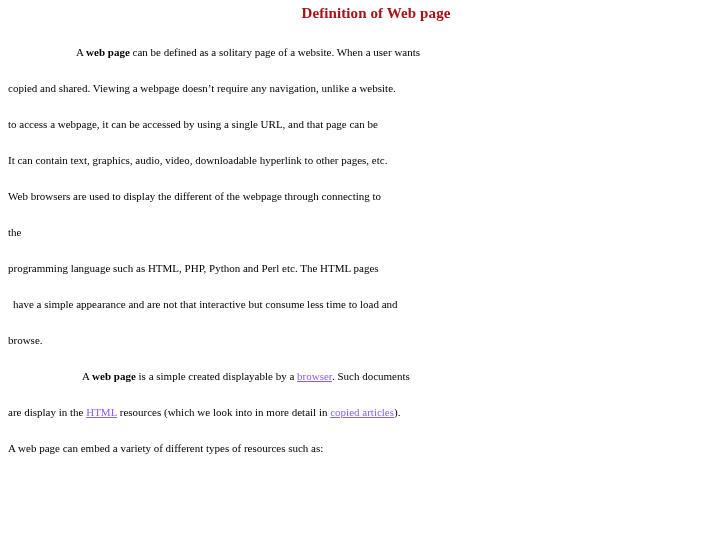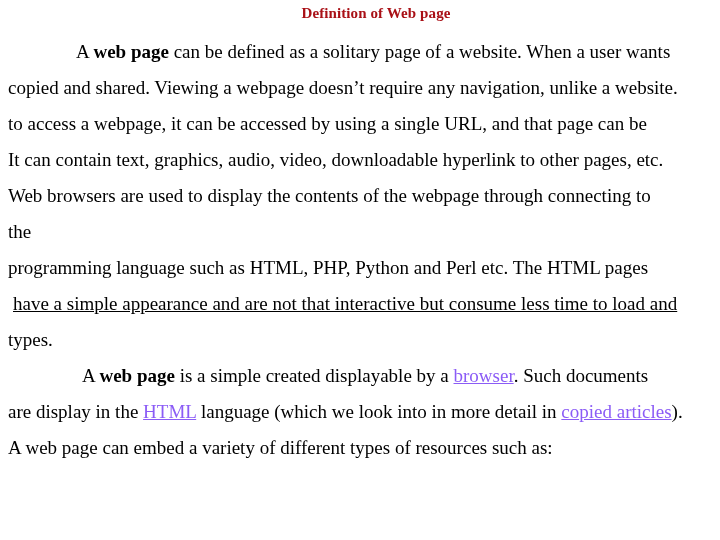--- a/index.html
+++ b/index.html
@@ -31,53 +31,53 @@
     color: #A91016;
     letter-spacing: 0.1px;
   }
   .body-block {
     position: absolute;
     left: 8px;
     top: 34px;
     width: 706px;
   }
   .tline {
-    font-size: 19px;
+    font-size: 11px;
     line-height: 36px;
     white-space: nowrap;
     color: #000000;
   }
   .tline.indent-1 { padding-left: 68px; }
   .tline.indent-2 { padding-left: 74px; }
-  .tline.pad-sm { padding-left: 5px; text-decoration: underline; }
+  .tline.pad-sm { padding-left: 5px; }
   b, .bold { font-weight: bold; }
   .link {
     color: #8b5cf6;
     text-decoration: underline;
   }
 </style>
 </head>
 <body>
 
 <div class="slide">
 
   <div class="slide-title">Definition of Web page</div>
 
   <div class="body-block">
     <div id="paragraph-1">
         <div class="tline indent-1"><span>A </span><span class="bold">web page</span><span> can be defined as a solitary page of a website. When a user wants</span></div>
         <div class="tline"><span>copied and shared. Viewing a webpage doesn’t require any navigation, unlike a website.</span></div>
         <div class="tline"><span>to access a webpage, it can be accessed by using a single URL, and that page can be</span></div>
         <div class="tline"><span>It can contain text, graphics, audio, video, downloadable hyperlink to other pages, etc.</span></div>
-        <div class="tline"><span>Web browsers are used to display the contents of the webpage through connecting to</span></div>
+        <div class="tline"><span>Web browsers are used to display the different of the webpage through connecting to</span></div>
         <div class="tline"><span>the</span></div>
         <div class="tline"><span>programming language such as HTML, PHP, Python and Perl etc. The HTML pages</span></div>
         <div class="tline pad-sm"><span>have a simple appearance and are not that interactive but consume less time to load and</span></div>
-        <div class="tline"><span>types.</span></div>
+        <div class="tline"><span>browse.</span></div>
       </div>
     <div id="paragraph-2">
         <div class="tline indent-2"><span>A </span><span class="bold">web page</span><span> is a simple created displayable by a </span><span class="link">browser</span><span>. Such documents</span></div>
-        <div class="tline"><span>are display in the </span><span class="link">HTML</span><span> language (which we look into in more detail in </span><span class="link">copied articles</span><span>).</span></div>
+        <div class="tline"><span>are display in the </span><span class="link">HTML</span><span> resources (which we look into in more detail in </span><span class="link">copied articles</span><span>).</span></div>
         <div class="tline"><span>A web page can embed a variety of different types of resources such as:</span></div>
       </div>
   </div>
 
 </div>
 
 </body></html>

